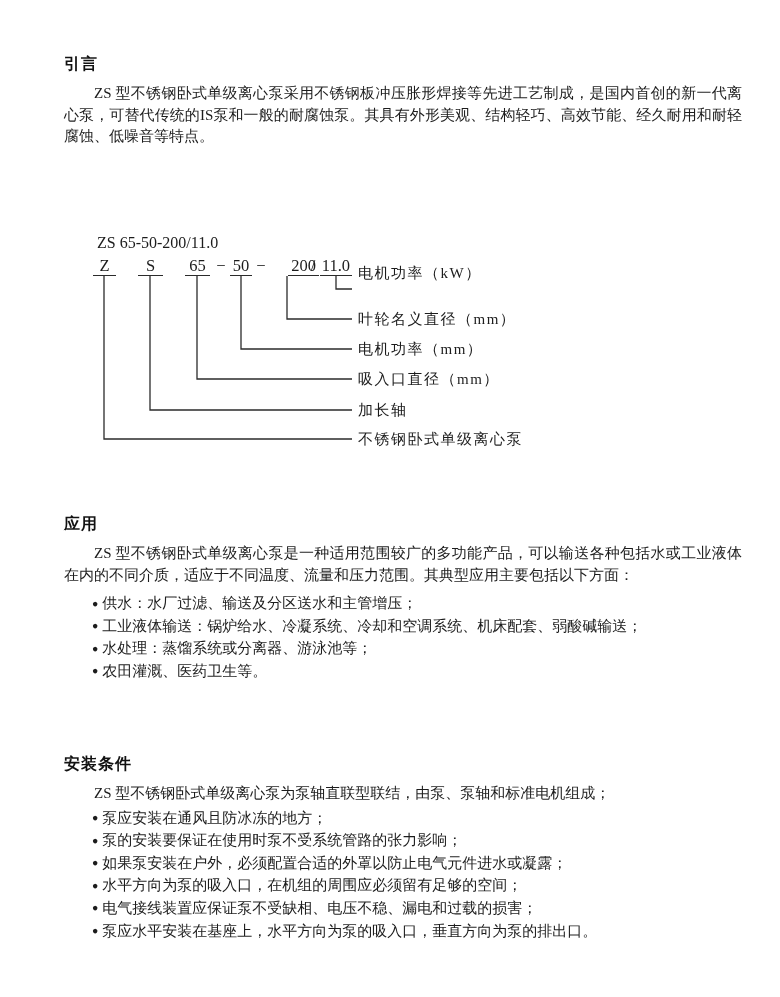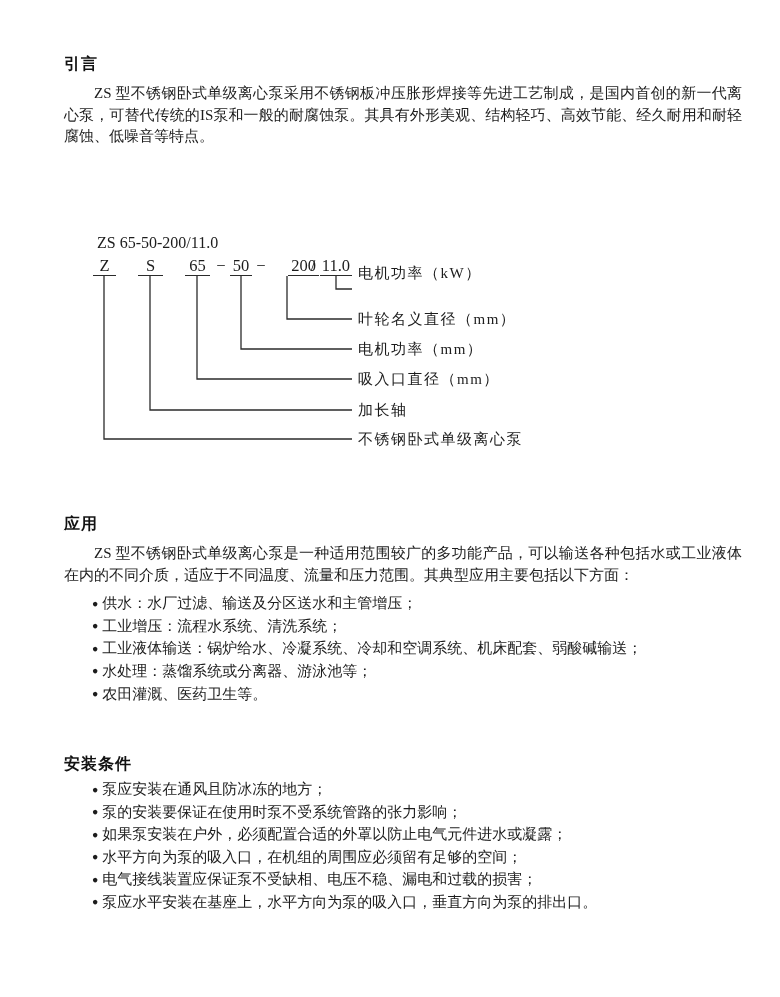--- a/index.html
+++ b/index.html
@@ -94,29 +94,29 @@
     <span class="lbl" style="top:145px;">加长轴</span>
     <span class="lbl" style="top:174px;">不锈钢卧式单级离心泵</span>
   </div>
 </section>
 
 <section class="sec" style="top:512px;">
   <h2 class="hd">应用</h2>
   <p class="para">ZS 型不锈钢卧式单级离心泵是一种适用范围较广的多功能产品，可以输送各种包括水或工业液体在内的不同介质，适应于不同温度、流量和压力范围。其典型应用主要包括以下方面：</p>
   <ul class="blist">
     <li><span class="mk">●</span><span>供水：水厂过滤、输送及分区送水和主管增压；</span></li>
-    <li><span class="mk">●</span><span>工业增压：流程水系统、清洗系统；</span></li>
     <li><span class="mk">●</span><span>工业液体输送：锅炉给水、冷凝系统、冷却和空调系统、机床配套、弱酸碱输送；</span></li>
     <li><span class="mk">●</span><span>水处理：蒸馏系统或分离器、游泳池等；</span></li>
     <li><span class="mk">●</span><span>农田灌溉、医药卫生等。</span></li>
   </ul>
 </section>
 
 <section class="sec" style="top:752px;">
   <h2 class="hd">安装条件</h2>
+  <p class="para">ZS 型不锈钢卧式单级离心泵为泵轴直联型联结，由泵、泵轴和标准电机组成；</p>
   <ul class="blist" style="margin-top:3px;">
     <li><span class="mk">●</span><span>泵应安装在通风且防冰冻的地方；</span></li>
     <li><span class="mk">●</span><span>泵的安装要保证在使用时泵不受系统管路的张力影响；</span></li>
     <li><span class="mk">●</span><span>如果泵安装在户外，必须配置合适的外罩以防止电气元件进水或凝露；</span></li>
     <li><span class="mk">●</span><span>水平方向为泵的吸入口，在机组的周围应必须留有足够的空间；</span></li>
     <li><span class="mk">●</span><span>电气接线装置应保证泵不受缺相、电压不稳、漏电和过载的损害；</span></li>
     <li><span class="mk">●</span><span>泵应水平安装在基座上，水平方向为泵的吸入口，垂直方向为泵的排出口。</span></li>
   </ul>
 </section>
 

